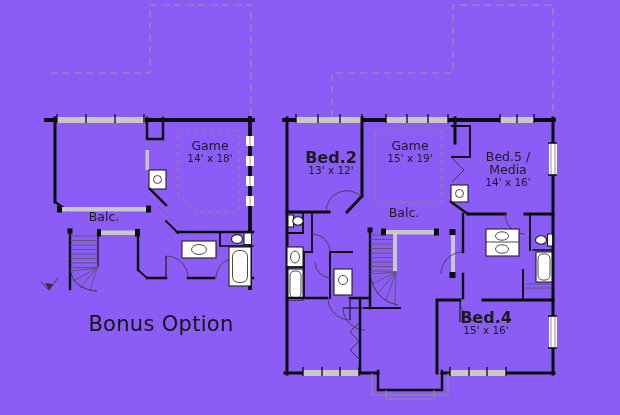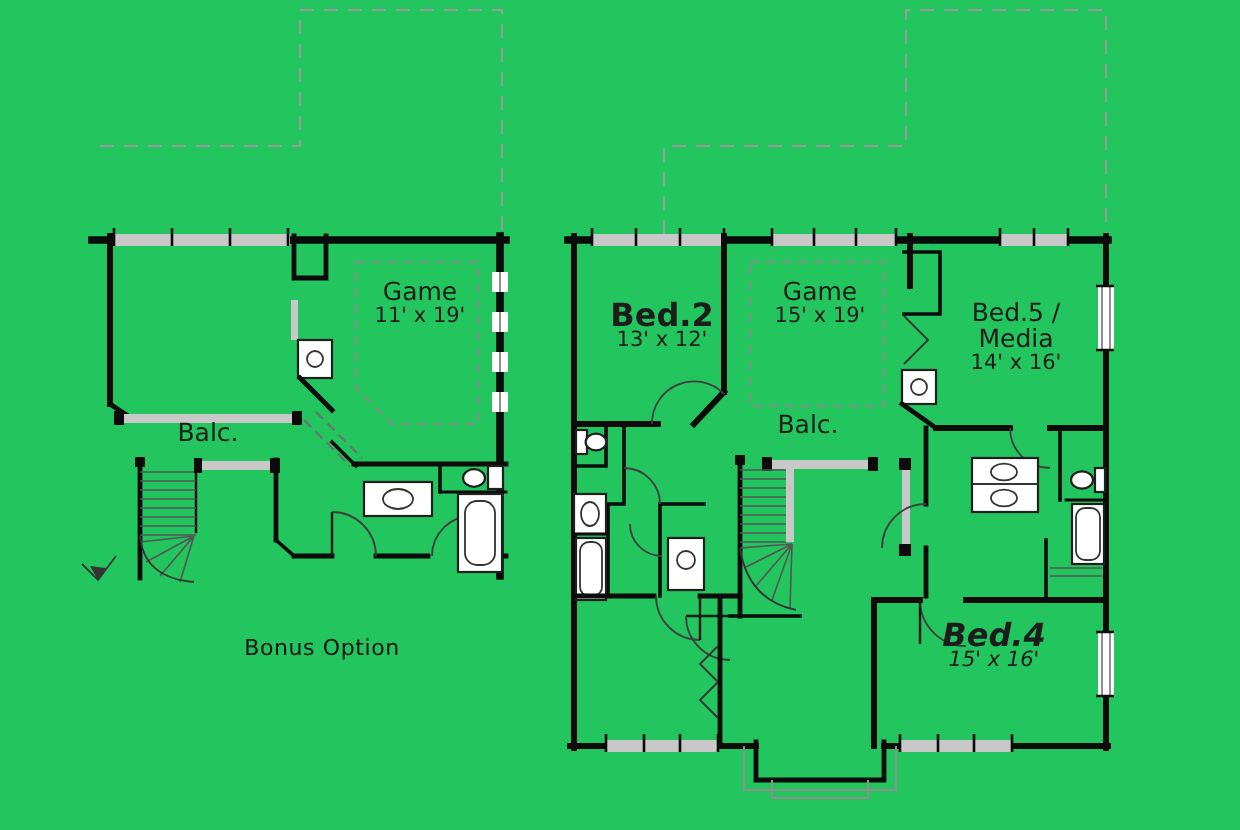--- a/index.html
+++ b/index.html
@@ -1,17 +1,17 @@
 <!DOCTYPE html>
 <html><head>
 <meta charset="utf-8">
 <style>
   html,body{margin:0;padding:0;background:#fff;}
   #canvas{
-    position:relative;width:620px;height:415px;background:#22c55e;
+    position:relative;width:620px;height:415px;background:#8b5cf6;
     font-family:"DejaVu Sans","Liberation Sans",sans-serif;overflow:hidden;
   }
   #plan-svg{position:absolute;left:0;top:0;}
   
   .wall{stroke:#0b0b0b;fill:none;stroke-linecap:square}
   .w4{stroke-width:3.8}.w3{stroke-width:3}.w25{stroke-width:2.4}.w2{stroke-width:1.8}.w15{stroke-width:1.4}
   .roof{stroke:#9b9b9b;stroke-width:1;stroke-dasharray:7 5;fill:none}
   .rmdash{stroke:#8a8a8a;stroke-width:1;stroke-dasharray:4.5 3.5;fill:none}
   .archdash{stroke:#6f6f6f;stroke-width:1;stroke-dasharray:5 3;fill:none}
   .arc{stroke:#3f3f3f;stroke-width:.9;fill:none}
@@ -23,21 +23,21 @@
   .tick{stroke:#0b0b0b;stroke-width:1.3}
   .post{fill:#0b0b0b}
   .thingray{stroke:#8f8f8f;stroke-width:1;fill:none}
   .shelf{stroke:#555;stroke-width:.8}
   
   .lbl{position:absolute;transform:translate(-50%,-50%);text-align:center;
        color:#1c1c1c;line-height:13px;white-space:nowrap;}
   .room-name{font-size:12.5px;}
   .room-name.bold{font-weight:bold;font-size:16px;}
   .room-dims{font-size:10.5px;}
-  .caption{font-size:11px;color:#141414;letter-spacing:.3px;margin-left:24px;}
+  .caption{font-size:21px;color:#141414;letter-spacing:.3px;margin-left:24px;}
 </style>
 </head>
 <body>
 
 <div id="canvas">
 
   <svg id="plan-svg" width="620" height="415" viewBox="0 0 620 415">
 
     <g>
 
@@ -216,21 +216,21 @@
       </g>
 
       <path class="wall w3" d="M437,300 H460 M483,300 H553 M437,300 V373"></path>
       <path class="arc" d="M460,300 A23,23 0 0 0 483,323"></path>
       <path class="leaf" d="M460,300 V322"></path>
     </g>
   </svg>
 
   <div class="lbl" style="left:210px;top:152px;">
     <div class="room-name">Game</div>
-    <div class="room-dims">11' x 19'</div>
+    <div class="room-dims">14' x 18'</div>
   </div>
 
   <div class="lbl" style="left:104px;top:216px;">
     <div class="room-name">Balc.</div>
   </div>
 
   <div class="lbl" style="left:149px;top:324px;">
     <div class="caption">Bonus Option</div>
   </div>
 
@@ -248,18 +248,18 @@
     <div class="room-name">Bed.5 /</div>
     <div class="room-name">Media</div>
     <div class="room-dims">14' x 16'</div>
   </div>
 
   <div class="lbl" style="left:404px;top:212px;">
     <div class="room-name">Balc.</div>
   </div>
 
 
-  <div class="lbl" style="left:497px;top:324px;font-style:italic;">
+  <div class="lbl" style="left:486px;top:324px;">
     <div class="room-name bold">Bed.4</div>
     <div class="room-dims">15' x 16'</div>
   </div>
 
 </div>
 
 </body></html>

